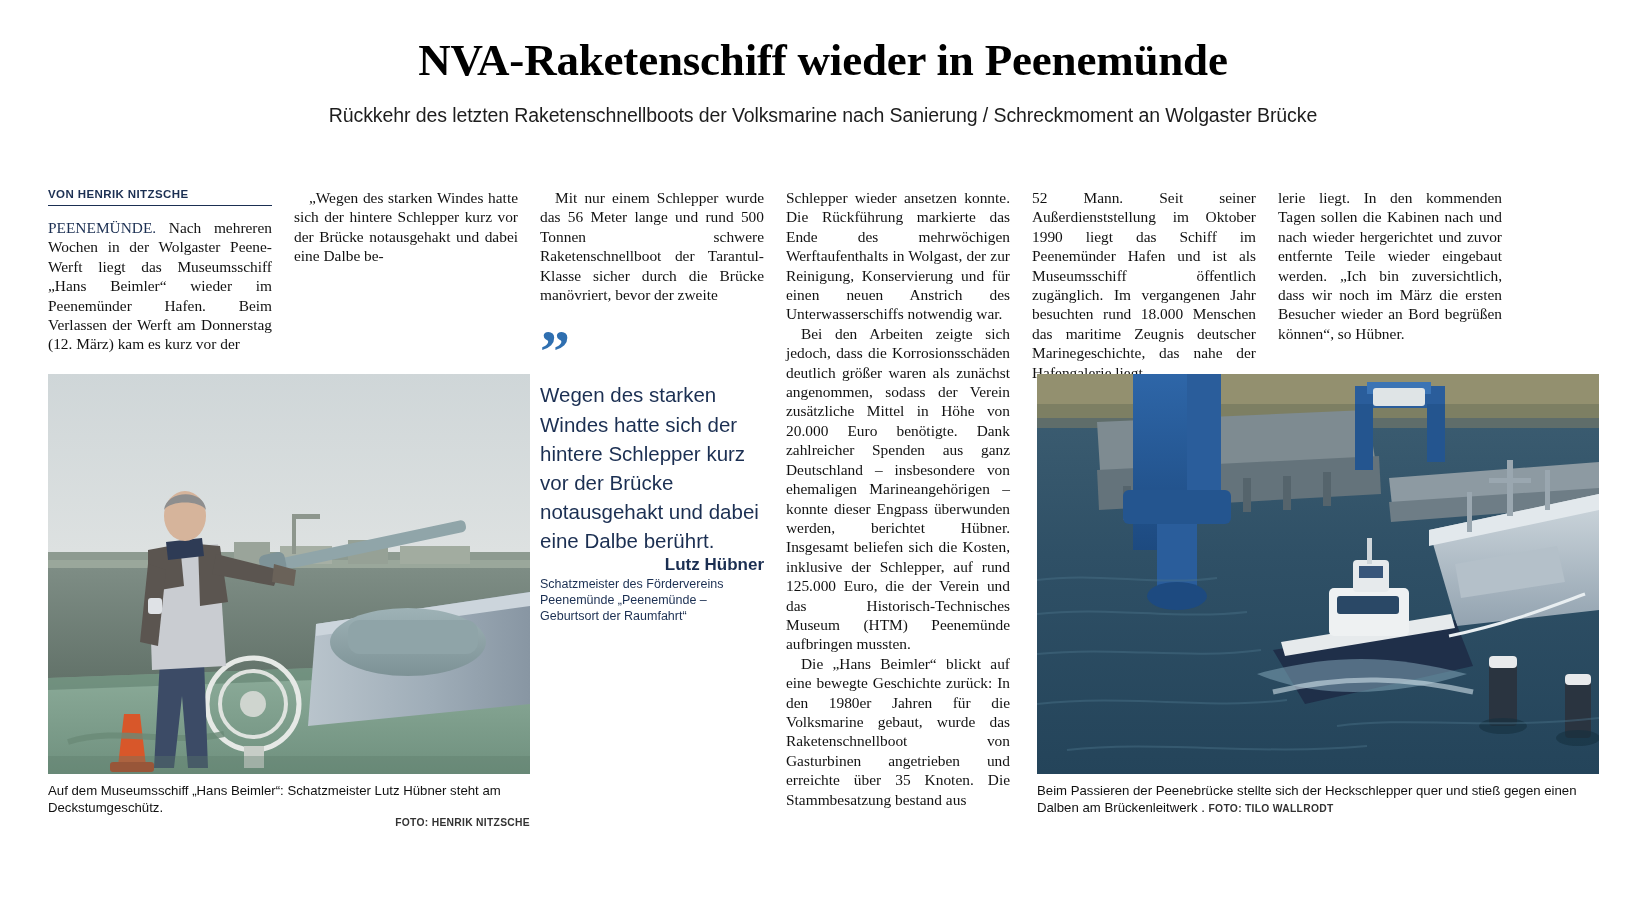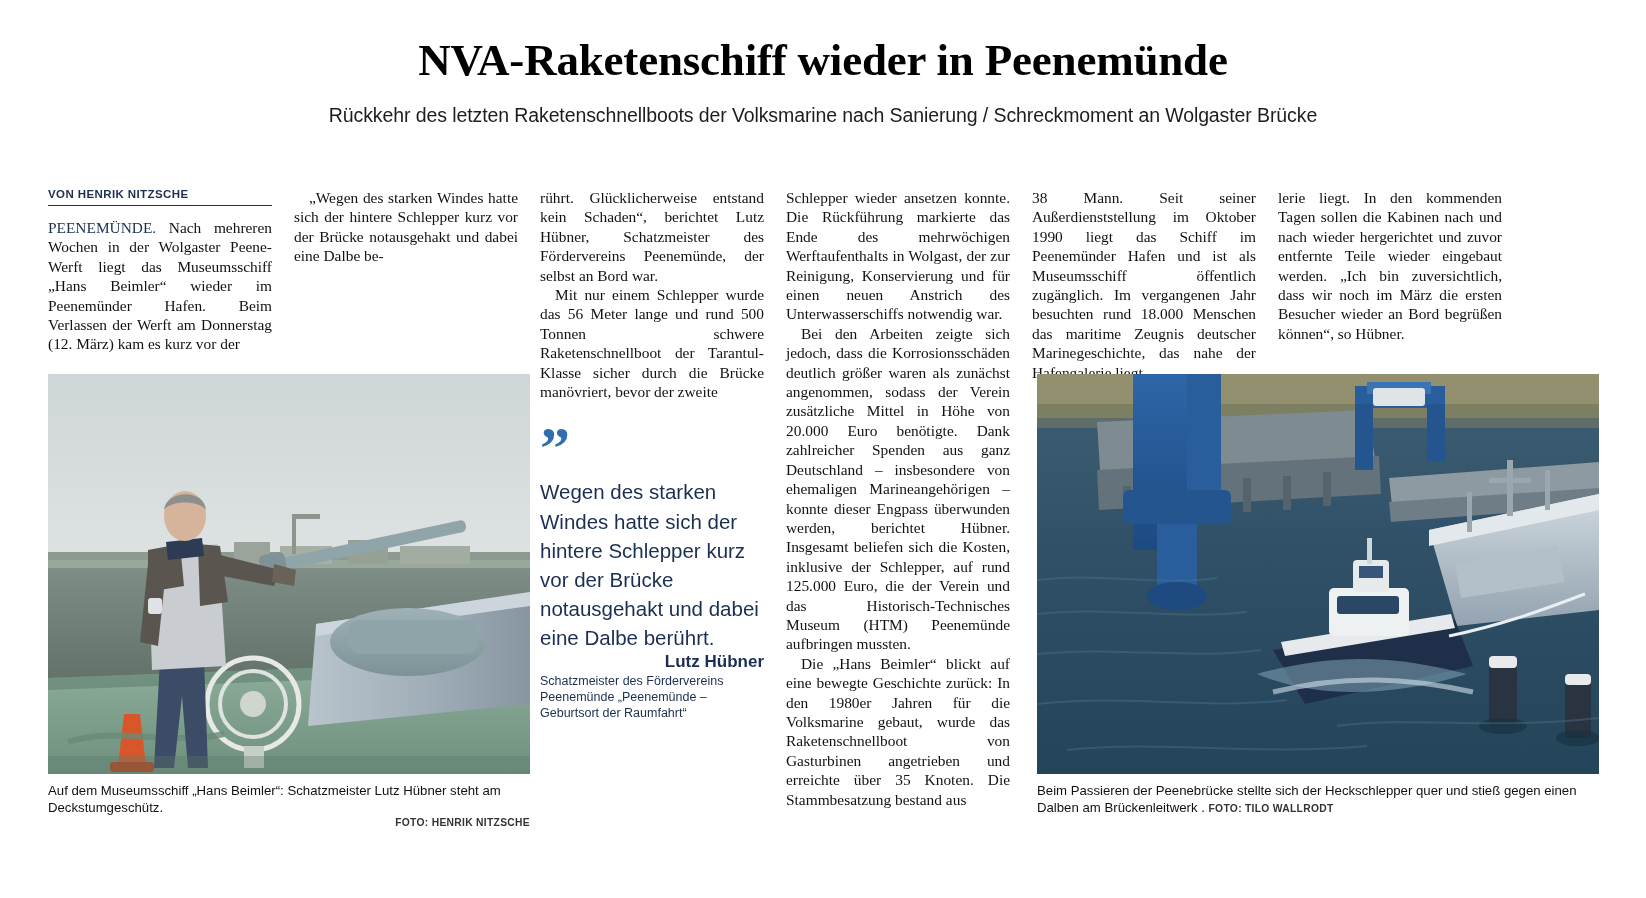--- a/index.html
+++ b/index.html
@@ -169,39 +169,38 @@
     <div class="col">
       <div class="byline">VON HENRIK NITZSCHE</div>
       <p class="lead"><span class="dateline">PEENEMÜNDE.</span><span> Nach mehreren Wochen in der Wolgaster Peene-Werft liegt das Museumsschiff „Hans Beimler“ wieder im Peenemünder Hafen. Beim Verlassen der Werft am Donnerstag (12. März) kam es kurz vor der</span></p>
     </div>
 
     <div class="col">
       <p class="indent">„Wegen des starken Windes hatte sich der hintere Schlepper kurz vor der Brücke notausgehakt und dabei eine Dalbe be-</p>
     </div>
 
     <div class="col">
-      <p>rührt. Glücklicherweise entstand kein Schaden“, berichtet Lutz Hübner, Schatzmeister des Fördervereins Peenemünde, der selbst an Bord war.</p>
       <p class="indent">Mit nur einem Schlepper wurde das 56 Meter lange und rund 500 Tonnen schwere Raketenschnellboot der Tarantul-Klasse sicher durch die Brücke manövriert, bevor der zweite</p>
 
       <div class="pullquote-wrap">
         <div class="quote-mark">”</div>
         <div class="quote-text">Wegen des starken Windes hatte sich der hintere Schlepper kurz vor der Brücke notausgehakt und dabei eine Dalbe berührt.</div>
         <div class="quote-attrib-name">Lutz Hübner</div>
         <div class="quote-attrib-role">Schatzmeister des Fördervereins Peenemünde „Peenemünde – Geburtsort der Raumfahrt“</div>
       </div>
     </div>
 
     <div class="col">
       <p>Schlepper wieder ansetzen konnte. Die Rückführung markierte das Ende des mehrwöchigen Werftaufenthalts in Wolgast, der zur Reinigung, Konservierung und für einen neuen Anstrich des Unterwasserschiffs notwendig war.</p>
       <p class="indent">Bei den Arbeiten zeigte sich jedoch, dass die Korrosionsschäden deutlich größer waren als zunächst angenommen, sodass der Verein zusätzliche Mittel in Höhe von 20.000 Euro benötigte. Dank zahlreicher Spenden aus ganz Deutschland – insbesondere von ehemaligen Marineangehörigen – konnte dieser Engpass überwunden werden, berichtet Hübner. Insgesamt beliefen sich die Kosten, inklusive der Schlepper, auf rund 125.000 Euro, die der Verein und das Historisch-Technisches Museum (HTM) Peenemünde aufbringen mussten.</p>
       <p class="indent">Die „Hans Beimler“ blickt auf eine bewegte Geschichte zurück: In den 1980er Jahren für die Volksmarine gebaut, wurde das Raketenschnellboot von Gasturbinen angetrieben und erreichte über 35 Knoten. Die Stammbesatzung bestand aus</p>
     </div>
 
     <div class="col">
-      <p>38 Mann. Seit seiner Außerdienststellung im Oktober 1990 liegt das Schiff im Peenemünder Hafen und ist als Museumsschiff öffentlich zugänglich. Im vergangenen Jahr besuchten rund 18.000 Menschen das maritime Zeugnis deutscher Marinegeschichte, das nahe der Hafengalerie liegt.</p>
+      <p>52 Mann. Seit seiner Außerdienststellung im Oktober 1990 liegt das Schiff im Peenemünder Hafen und ist als Museumsschiff öffentlich zugänglich. Im vergangenen Jahr besuchten rund 18.000 Menschen das maritime Zeugnis deutscher Marinegeschichte, das nahe der Hafengalerie liegt.</p>
     </div>
 
     <div class="col">
       <p>lerie liegt. In den kommenden Tagen sollen die Kabinen nach und nach wieder hergerichtet und zuvor entfernte Teile wieder eingebaut werden. „Ich bin zuversichtlich, dass wir noch im März die ersten Besucher wieder an Bord begrüßen können“, so Hübner.</p>
     </div>
 
   </div>
 
   <div class="photo" id="photo-left">
     <svg class="canvas" viewBox="0 0 482 400" preserveAspectRatio="none">

